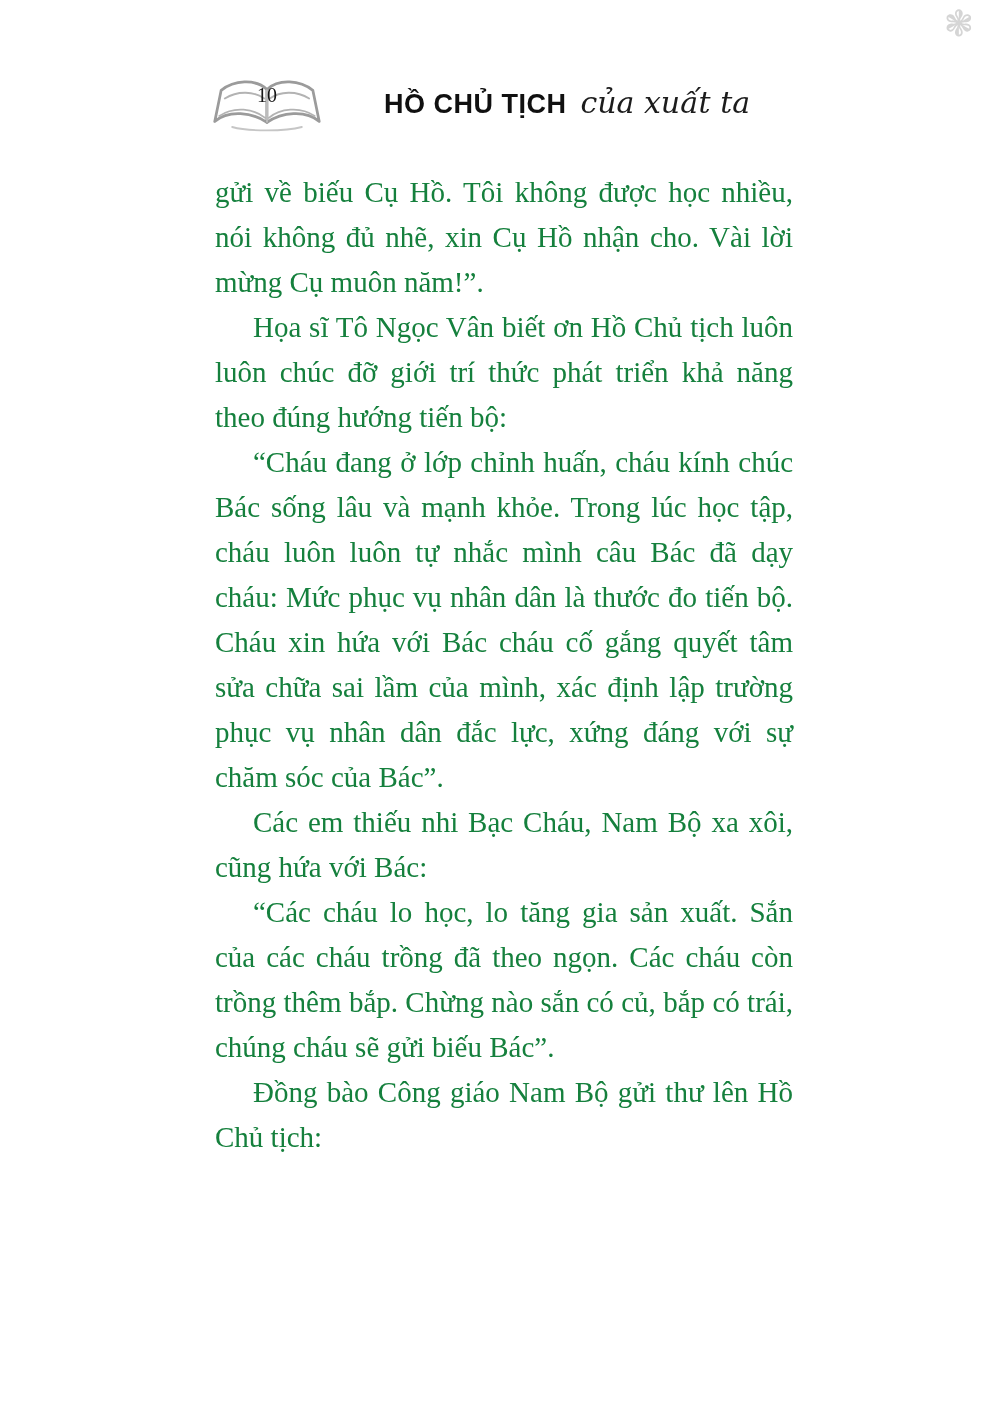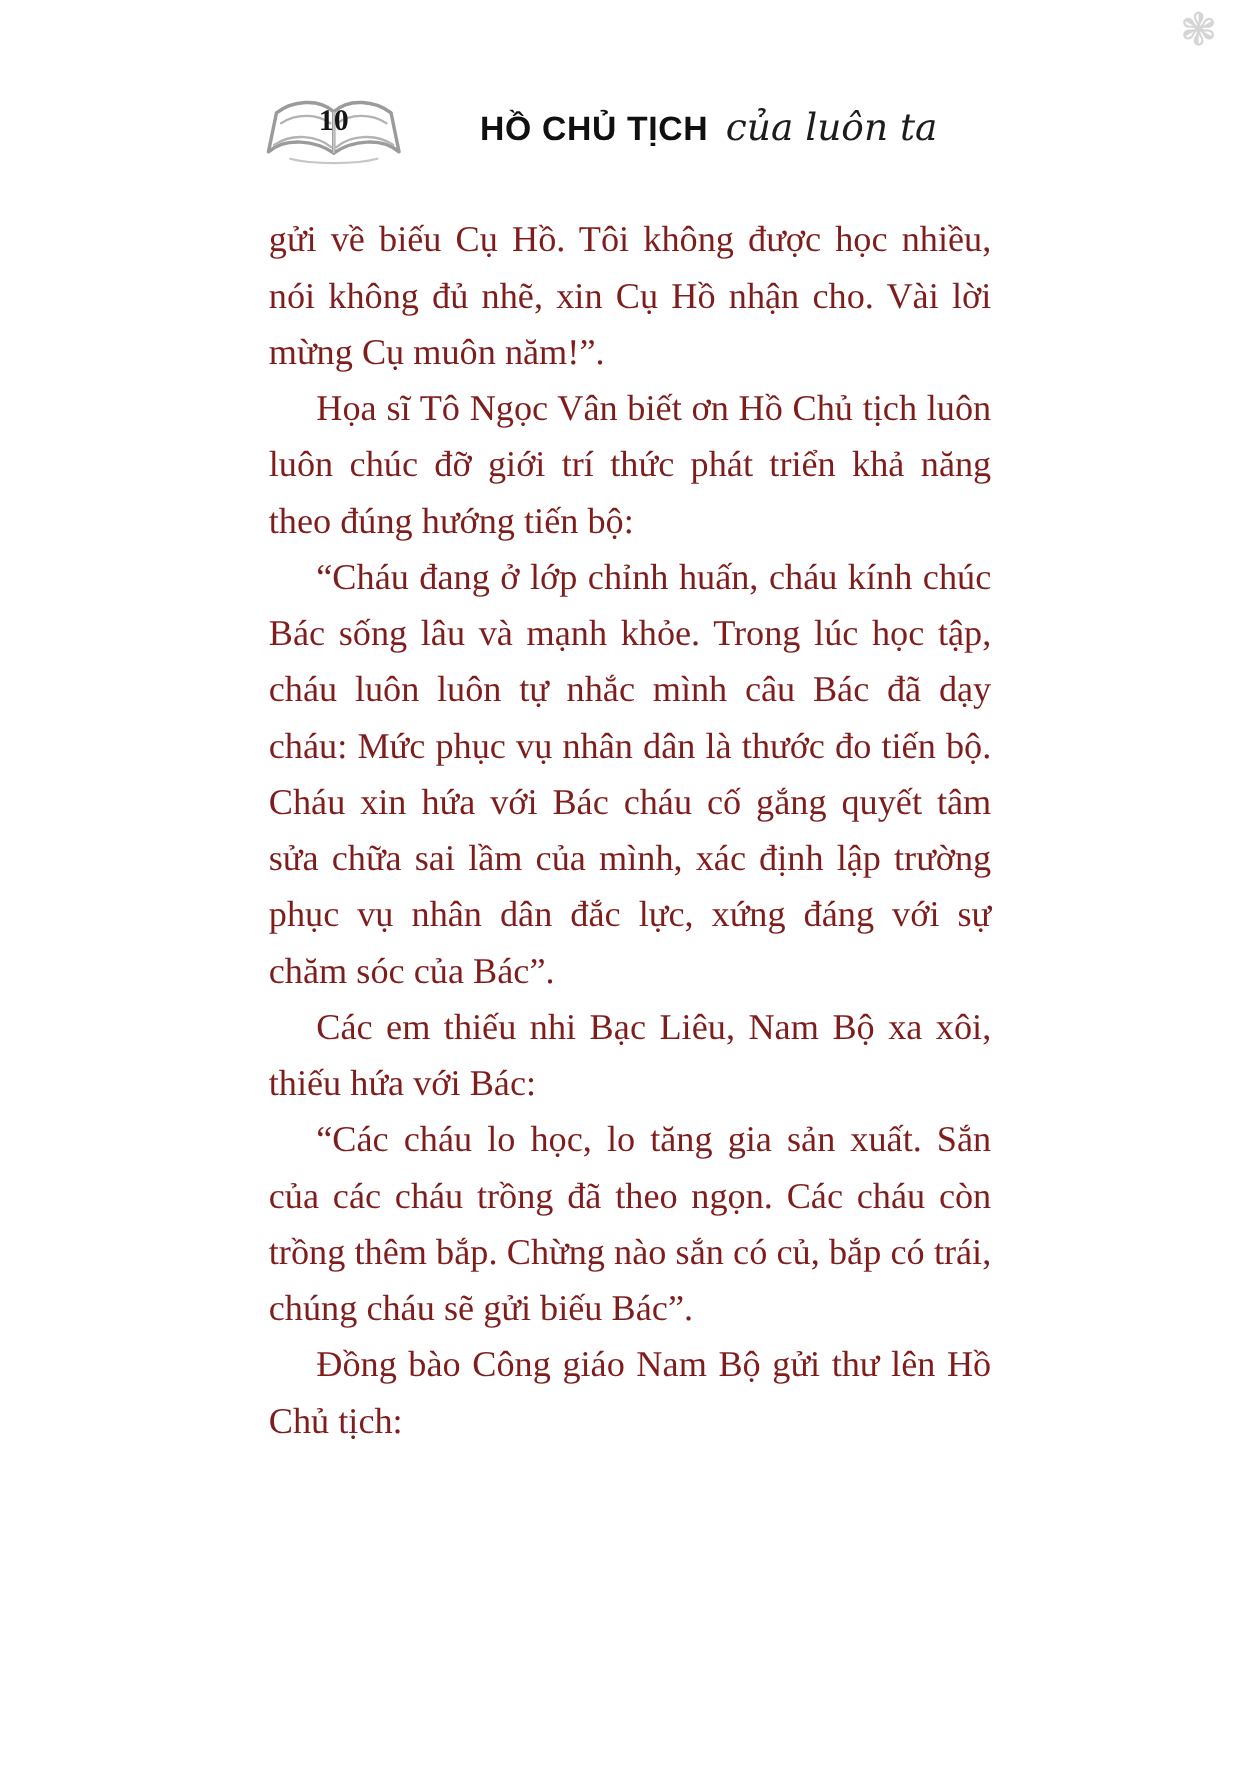--- a/index.html
+++ b/index.html
@@ -35,22 +35,22 @@
     height: 60px;
     flex: 0 0 auto;
   }
   .book-badge svg { position: absolute; top: 0; left: 0; }
   .page-num {
     position: absolute;
     top: 9px;
     left: 50%;
     transform: translateX(-50%);
     font-family: "Liberation Serif", serif;
-    font-weight: bold;
-    font-size: 24px;
+    font-weight: normal;
+    font-size: 20px;
     color: #151515;
   }
   .title {
     flex: 1;
     text-align: center;
     white-space: nowrap;
     padding-left: 14px;
     padding-bottom: 6px;
   }
   .t-bold {
@@ -68,21 +68,21 @@
     color: #1c1c1c;
   }
   .body-text {
     position: absolute;
     top: 170px;
     left: 215px;
     width: 578px;
     font-size: 29px;
     line-height: 45px;
     text-align: justify;
-    color: #7f1d1d;
+    color: #15803d;
   }
   .body-text p { margin: 0; text-indent: 38px; }
   .body-text p.no-indent { text-indent: 0; }
 </style>
 </head>
 <body>
 
 <div class="page">
 
   <span class="ornament">❃</span>
@@ -100,26 +100,26 @@
           <path d="M8 44 C24 33 46 36 58 46"></path>
           <path d="M112 44 C96 33 74 36 62 46"></path>
           <path d="M22 56 C40 61 80 61 98 56" stroke="#c6c6c6"></path>
         </g>
         <path d="M60 15 L60 51" stroke="#c9c9c9" stroke-width="1.5" fill="none"></path>
       </svg>
       <span class="page-num">10</span>
     </div>
     <div class="title">
       <span class="t-bold">HỒ CHỦ TỊCH</span>
-      <span class="t-script">của luôn ta</span>
+      <span class="t-script">của xuất ta</span>
     </div>
   </header>
 
   <main class="body-text">
     <p class="no-indent">gửi về biếu Cụ Hồ. Tôi không được học nhiều, nói không đủ nhẽ, xin Cụ Hồ nhận cho. Vài lời mừng Cụ muôn năm!”.</p>
     <p>Họa sĩ Tô Ngọc Vân biết ơn Hồ Chủ tịch luôn luôn chúc đỡ giới trí thức phát triển khả năng theo đúng hướng tiến bộ:</p>
     <p>“Cháu đang ở lớp chỉnh huấn, cháu kính chúc Bác sống lâu và mạnh khỏe. Trong lúc học tập, cháu luôn luôn tự nhắc mình câu Bác đã dạy cháu: Mức phục vụ nhân dân là thước đo tiến bộ. Cháu xin hứa với Bác cháu cố gắng quyết tâm sửa chữa sai lầm của mình, xác định lập trường phục vụ nhân dân đắc lực, xứng đáng với sự chăm sóc của Bác”.</p>
-    <p>Các em thiếu nhi Bạc Liêu, Nam Bộ xa xôi, thiếu hứa với Bác:</p>
+    <p>Các em thiếu nhi Bạc Cháu, Nam Bộ xa xôi, cũng hứa với Bác:</p>
     <p>“Các cháu lo học, lo tăng gia sản xuất. Sắn của các cháu trồng đã theo ngọn. Các cháu còn trồng thêm bắp. Chừng nào sắn có củ, bắp có trái, chúng cháu sẽ gửi biếu Bác”.</p>
     <p>Đồng bào Công giáo Nam Bộ gửi thư lên Hồ Chủ tịch:</p>
   </main>
 
 </div>
 
 </body></html>

